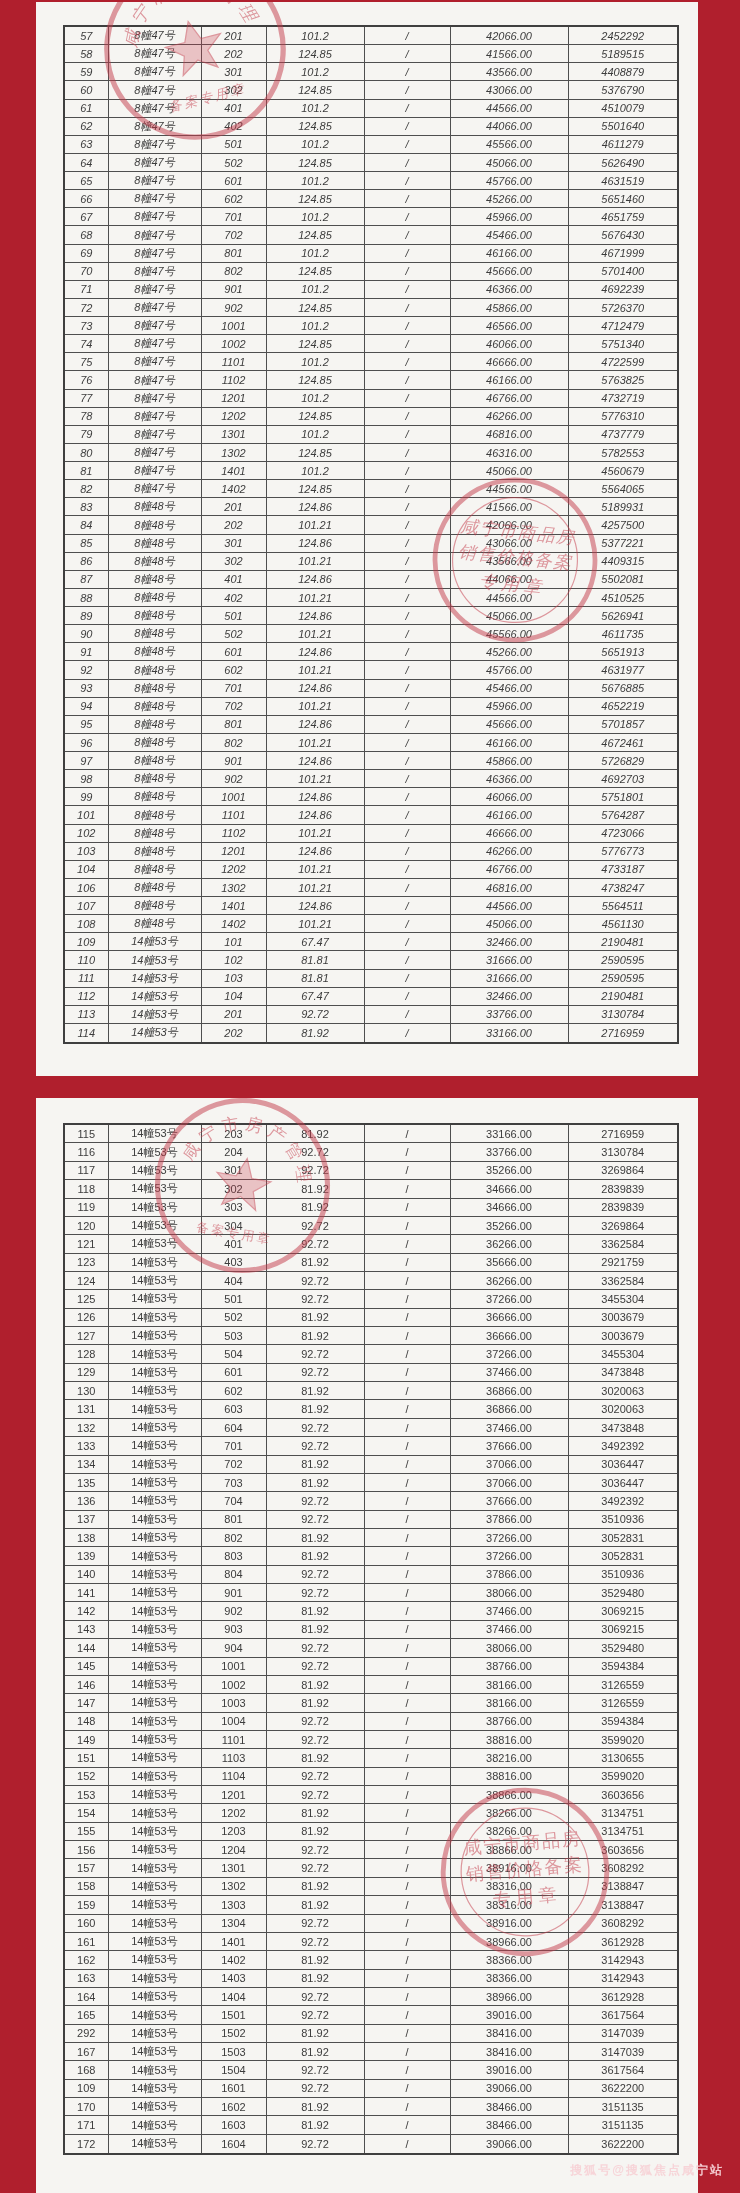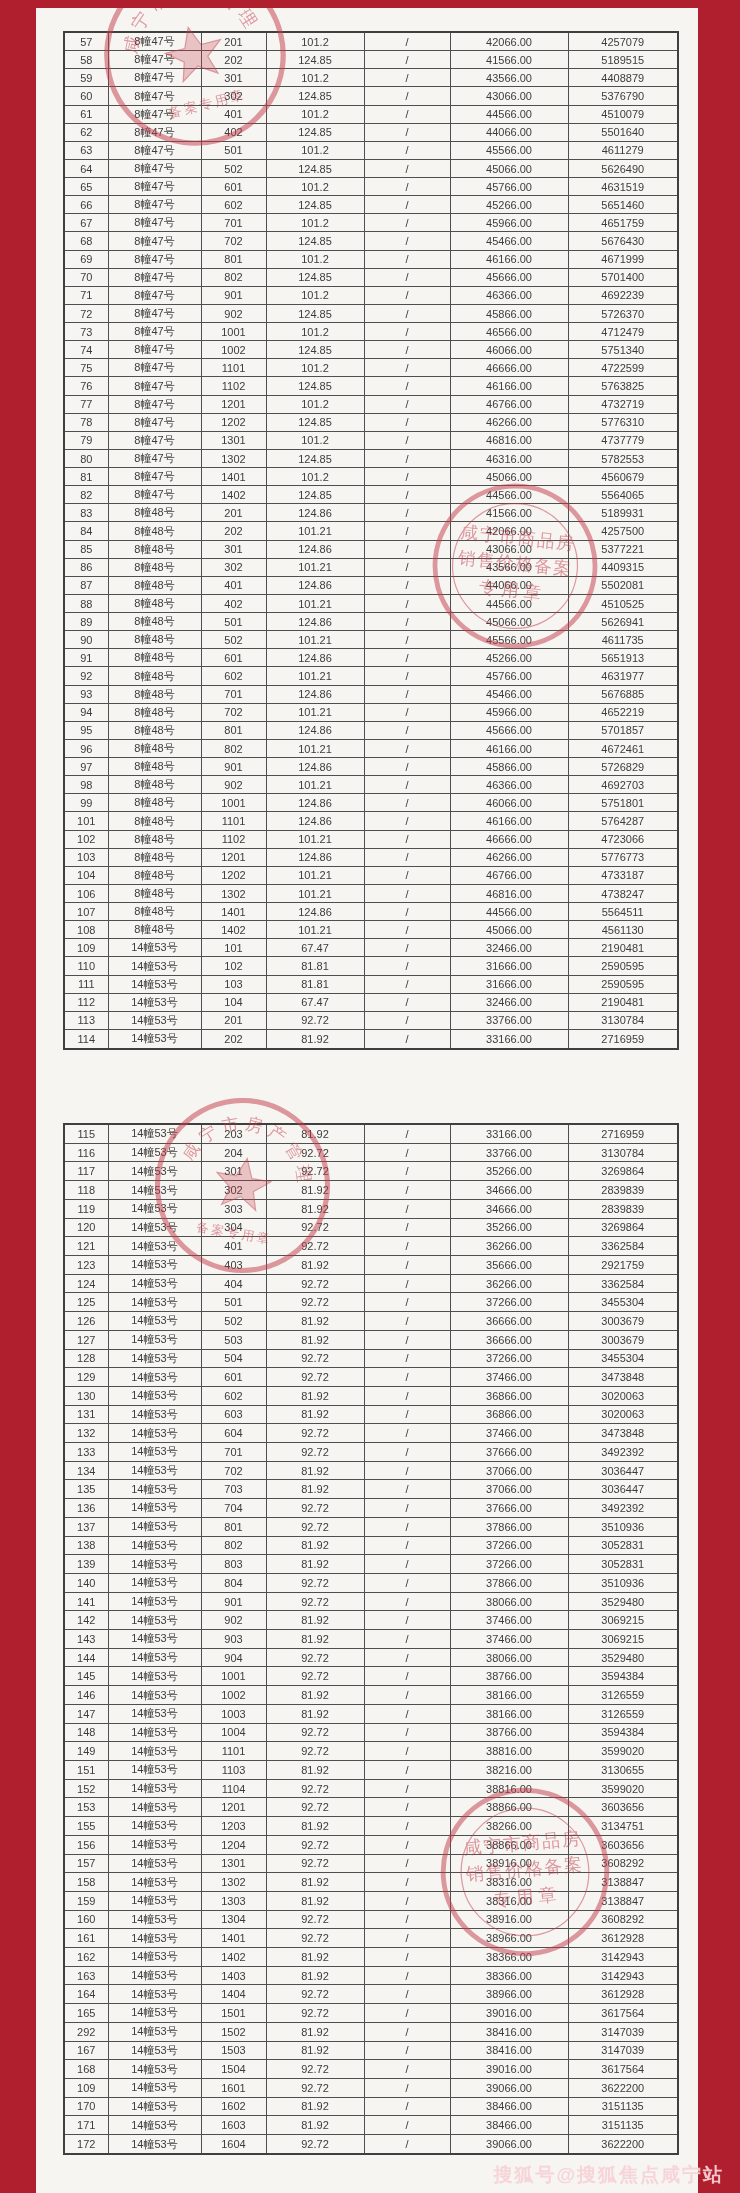--- a/index.html
+++ b/index.html
@@ -5,39 +5,39 @@
   html,body{margin:0;padding:0;}
   body{
     width:740px;height:2193px;position:relative;
     font-family:"Liberation Sans","DejaVu Sans",sans-serif;
     background:#b01f2d;overflow:hidden;
   }
   .panel{
     position:absolute;left:36px;width:662px;background:#f6f5f2;
     overflow:hidden;
   }
-  #panel1{top:8px;height:1252px;}
+  #panel1{top:2px;height:1074px;font-style:italic;}
   #panel2{top:1098px;height:1363px;}
   table.price{
     position:absolute;left:27px;border-collapse:collapse;table-layout:fixed;
     width:614px;border:2px solid #3f3f3f;background:transparent;
   }
   #table1{top:23px;height:1019px;}
   #table2{top:25px;height:1032px;}
   table.price td{
     border:1px solid #4f4f4f;text-align:center;vertical-align:middle;
     font-size:11px;color:#3c3c3c;padding:0;white-space:nowrap;overflow:hidden;
   }
   col.c0{width:44px;} col.c1{width:93px;} col.c2{width:65px;}
   col.c3{width:98px;} col.c4{width:86px;} col.c5{width:118px;} col.c6{width:110px;}
   .seal{position:absolute;pointer-events:none;}
   .seal text{font-family:"Liberation Sans","DejaVu Sans",sans-serif;}
   #watermark{
     position:absolute;right:16px;top:2162px;
-    font-size:19px;font-weight:bold;letter-spacing:2px;
+    font-size:12px;font-weight:bold;letter-spacing:2px;
     color:rgba(247,210,214,0.95);
   }
 </style>
 </head>
 <body>
 
 <div class="panel" id="panel1">
   <table class="price" id="table1">
     <colgroup>
       <col class="c0">
@@ -49,21 +49,21 @@
         <col class="c6">
     </colgroup>
     <tbody>
         <tr>
           <td>57</td>
           <td>8幢47号</td>
           <td>201</td>
           <td>101.2</td>
           <td>/</td>
           <td>42066.00</td>
-          <td>4257079</td>
+          <td>2452292</td>
         </tr>
         <tr>
           <td>58</td>
           <td>8幢47号</td>
           <td>202</td>
           <td>124.85</td>
           <td>/</td>
           <td>41566.00</td>
           <td>5189515</td>
         </tr>
@@ -916,20 +916,29 @@
         <tr>
           <td>153</td>
           <td>14幢53号</td>
           <td>1201</td>
           <td>92.72</td>
           <td>/</td>
           <td>38866.00</td>
           <td>3603656</td>
         </tr>
         <tr>
+          <td>154</td>
+          <td>14幢53号</td>
+          <td>1202</td>
+          <td>81.92</td>
+          <td>/</td>
+          <td>38266.00</td>
+          <td>3134751</td>
+        </tr>
+        <tr>
           <td>155</td>
           <td>14幢53号</td>
           <td>1203</td>
           <td>81.92</td>
           <td>/</td>
           <td>38266.00</td>
           <td>3134751</td>
         </tr>
         <tr>
           <td>156</td>

